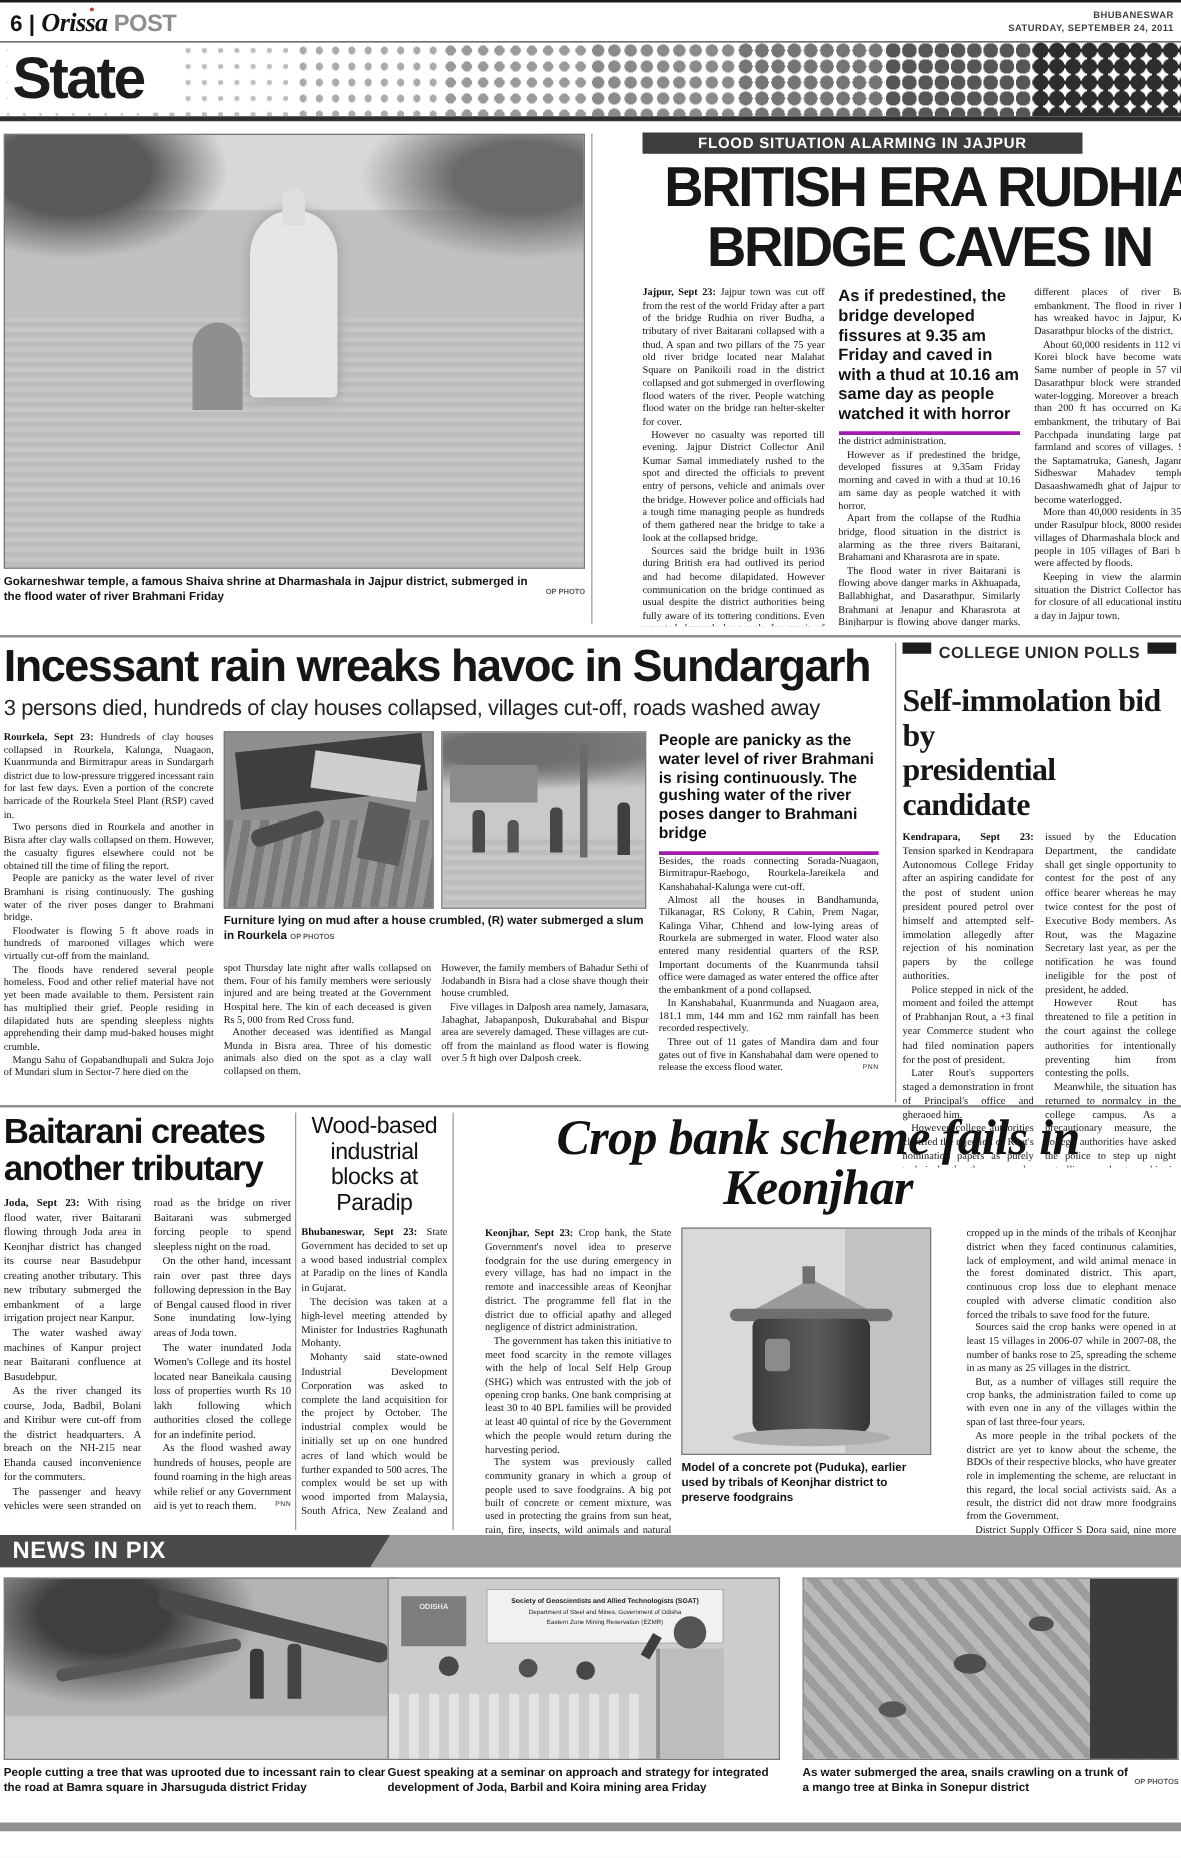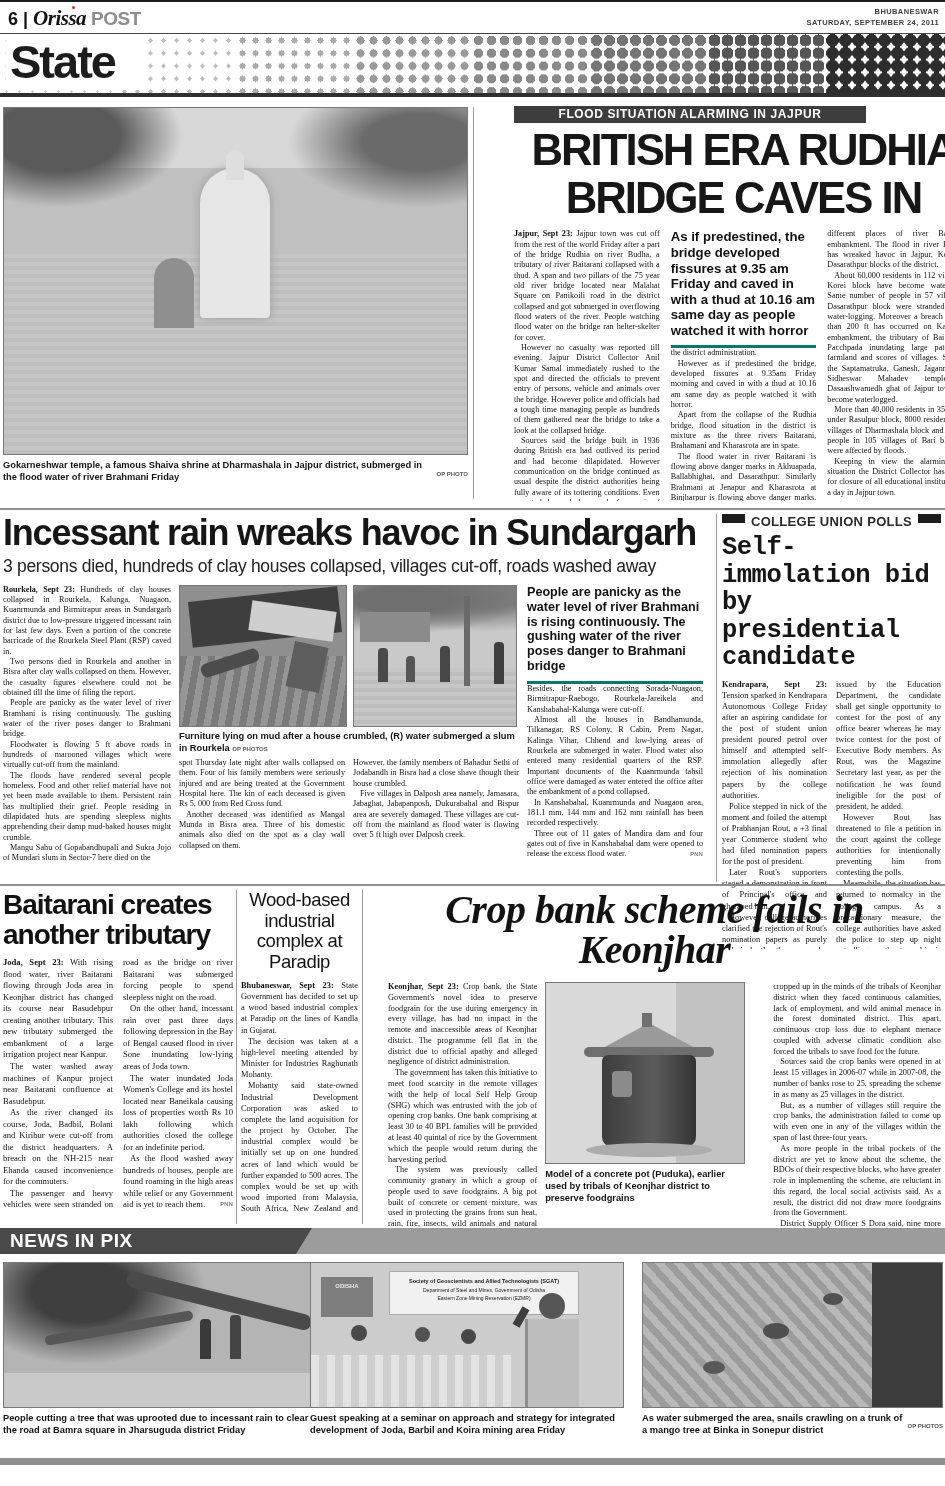--- a/index.html
+++ b/index.html
@@ -50,41 +50,41 @@
 
   
   #flood-art { position:absolute; left:482px; top:106px; width:459px; height:400px;margin-left:32px; }
   #flood-kicker { width:352px; height:17px; background:#3d3d3d; color:#fff; text-align:center;
     font-family:"Liberation Sans",sans-serif; font-weight:bold; font-size:12px; line-height:17px; letter-spacing:.6px; }
   #flood-headline { margin-top:3px; text-align:center; font-family:"Liberation Sans",sans-serif; font-weight:bold;
     font-size:45px; line-height:1.06; letter-spacing:-2px; color:#171717; transform:scaleX(.97); transform-origin:center; }
   #flood-cols { margin-top:8px; gap:11px; }
   #flood-cols .col { width:146px; height:272px; }
   .pullquote { font-family:"Liberation Sans",sans-serif; font-weight:bold; font-size:13.2px; line-height:1.18;
-    text-align:left; border-bottom:3px solid #0f766e; padding-bottom:7px; margin-bottom:6px; text-indent:0 !important; }
+    text-align:left; border-bottom:3px solid #a21caf; padding-bottom:7px; margin-bottom:6px; text-indent:0 !important; }
   .pullquote-sm { font-size:12.6px; }
 
   
   #sund { position:absolute; left:3px; top:514px; width:708px; height:368px; }
   #sund-headline { font-family:"Liberation Sans",sans-serif; font-weight:bold; font-size:36px; letter-spacing:-1.2px; line-height:1.05; color:#161616; }
   #sund-subhead { font-family:"Liberation Sans",sans-serif; font-size:17.5px; letter-spacing:-.3px; margin-top:4px; color:#222; }
   #sund-content { margin-top:8px; gap:8px; }
   .sund-colA { width:168px; height:284px; }
   .sund-mid { width:340px; }
   .sund-colD { width:176px; height:284px; }
   .sund-photos { display:flex; gap:6px; }
-  .sund-below { display:flex; gap:8px; margin-top:4px; }
+  .sund-below { display:flex; gap:8px; margin-top:15px; }
   .sund-below .col { width:166px; height:112px; }
 
   
   #college { position:absolute; left:722px; top:514px; width:219px; height:368px; }
   #college-kicker { display:flex; align-items:flex-start; gap:6px; }
   #college-kicker .bar { flex:1; height:9px; background:#1d1d1d; }
   #college-kicker .ktxt { font-family:"Liberation Sans",sans-serif; font-weight:bold; font-size:13px; letter-spacing:.3px; color:#2b2b2b; white-space:nowrap; }
-  #college-headline { font-family:Liberation Mono, monospace; font-size:25.5px; line-height:1.08; letter-spacing:-.5px; margin-top:5px; color:#161616; }
+  #college-headline { font-family:Liberation Serif, serif; font-size:25.5px; line-height:1.08; letter-spacing:-.5px; margin-top:18px; color:#161616; }
   #college-cols { margin-top:7px; gap:9px; }
   #college-cols .col { width:105px; height:270px; }
   #college .bodytxt { font-size:8.4px; line-height:1.32; }
 
   
   #bait { position:absolute; left:3px; top:890px; width:230px; height:334px; }
   #bait-headline { font-family:"Liberation Sans",sans-serif; font-weight:bold; font-size:28px; line-height:1.06; letter-spacing:-1px; }
   #bait-cols { margin-top:8px; gap:10px; }
   #bait-cols .col { width:110px; height:256px; }
   #bait .bodytxt { font-size:8.6px; line-height:1.34; }
@@ -173,21 +173,21 @@
   <div id="flood-cols" class="cols">
     <div class="col bodytxt">
       <p class="lead"><span class="dateline">Jajpur, Sept 23:</span> <span>Jajpur town was cut off from the rest of the world Friday after a part of the bridge Rudhia on river Budha, a tributary of river Baitarani collapsed with a thud. A span and two pillars of the 75 year old river bridge located near Malahat Square on Panikoili road in the district collapsed and got submerged in overflowing flood waters of the river. People watching flood water on the bridge ran helter-skelter for cover.</span></p>
       <p>However no casualty was reported till evening. Jajpur District Collector Anil Kumar Samal immediately rushed to the spot and directed the officials to prevent entry of persons, vehicle and animals over the bridge. However police and officials had a tough time managing people as hundreds of them gathered near the bridge to take a look at the collapsed bridge.</p>
       <p>Sources said the bridge built in 1936 during British era had outlived its period and had become dilapidated. However communication on the bridge continued as usual despite the district authorities being fully aware of its tottering conditions. Even repeated demands by people for repair of the bridge failed to move</p>
     </div>
     <div class="col bodytxt">
       <p class="pullquote">As if predestined, the bridge developed fissures at 9.35 am Friday and caved in with a thud at 10.16 am same day as people watched it with horror</p>
       <p class="lead">the district administration.</p>
       <p>However as if predestined the bridge, developed fissures at 9.35am Friday morning and caved in with a thud at 10.16 am same day as people watched it with horror.</p>
-      <p>Apart from the collapse of the Rudhia bridge, flood situation in the district is mixture as the three rivers Baitarani, Brahamani and Kharasrota are in spate.</p>
+      <p>Apart from the collapse of the Rudhia bridge, flood situation in the district is alarming as the three rivers Baitarani, Brahamani and Kharasrota are in spate.</p>
       <p>The flood water in river Baitarani is flowing above danger marks in Akhuapada, Ballabhighat, and Dasarathpur. Similarly Brahmani at Jenapur and Kharasrota at Binjharpur is flowing above danger marks. Moreover, flood water above 6 ft is overflowing on Kilaghat road in Jajpur town.</p>
 
     </div>
     <div class="col bodytxt">
       <p class="lead">different places of river Baitarani's embankment. The flood in river Baitarani has wreaked havoc in Jajpur, Korei and Dasarathpur blocks of the district.</p>
       <p>About 60,000 residents in 112 villages of Korei block have become waterlogged. Same number of people in 57 villages of Dasarathpur block were stranded due to water-logging. Moreover a breach of more than 200 ft has occurred on Kani river embankment, the tributary of Baitarani at Pacchpada inundating large patches of farmland and scores of villages. Similarly the Saptamatruka, Ganesh, Jagannath and Sidheswar Mahadev temples in Dasaashwamedh ghat of Jajpur town have become waterlogged.</p>
       <p>More than 40,000 residents in 35 villages under Rasulpur block, 8000 residents in 15 villages of Dharmashala block and lakhs of people in 105 villages of Bari block too were affected by floods.</p>
       <p><span>Keeping in view the alarming flood situation the District Collector has ordered for closure of all educational institutions for a day in Jajpur town.</span><span class="pnn">PNN</span></p>
     </div>
   </div>
@@ -299,21 +299,21 @@
       <p>On the other hand, incessant rain over past three days following depression in the Bay of Bengal caused flood in river Sone inundating low-lying areas of Joda town.</p>
       <p>The water inundated Joda Women's College and its hostel located near Baneikala causing loss of properties worth Rs 10 lakh following which authorities closed the college for an indefinite period.</p>
       <p><span>As the flood washed away hundreds of houses, people are found roaming in the high areas while relief or any Government aid is yet to reach them.</span><span class="pnn">PNN</span></p>
     </div>
   </div>
 </article>
 
 <div class="vrule" style="left:236px;top:890px;height:334px;"></div>
 
 <article id="wood">
-  <h1 id="wood-headline">Wood-based industrial complex at Paradip</h1>
+  <h1 id="wood-headline">Wood-based industrial blocks at Paradip</h1>
   <div id="wood-body" class="bodytxt">
     <p class="lead"><span class="dateline">Bhubaneswar, Sept 23:</span> <span>State Government has decided to set up a wood based industrial complex at Paradip on the lines of Kandla in Gujarat.</span></p>
     <p>The decision was taken at a high-level meeting attended by Minister for Industries Raghunath Mohanty.</p>
     <p><span>Mohanty said state-owned Industrial Development Corporation was asked to complete the land acquisition for the project by October. The industrial complex would be initially set up on one hundred acres of land which would be further expanded to 500 acres. The complex would be set up with wood imported from Malaysia, South Africa, New Zealand and Nicaragua, he added.</span></p>
   </div>
 </article>
 
 <div class="vrule" style="left:362px;top:890px;height:334px;"></div>
 
 <article id="crop">

